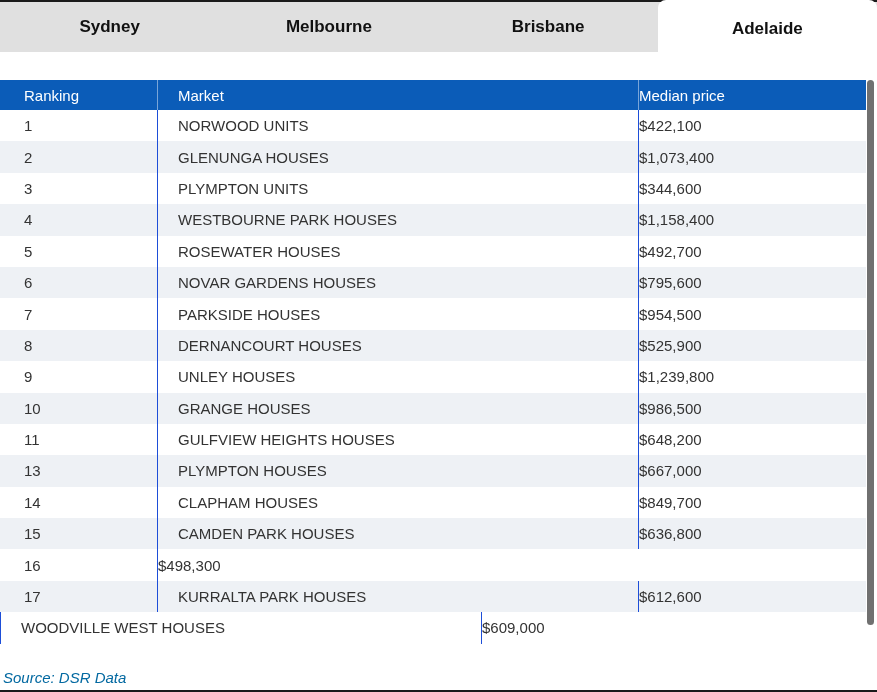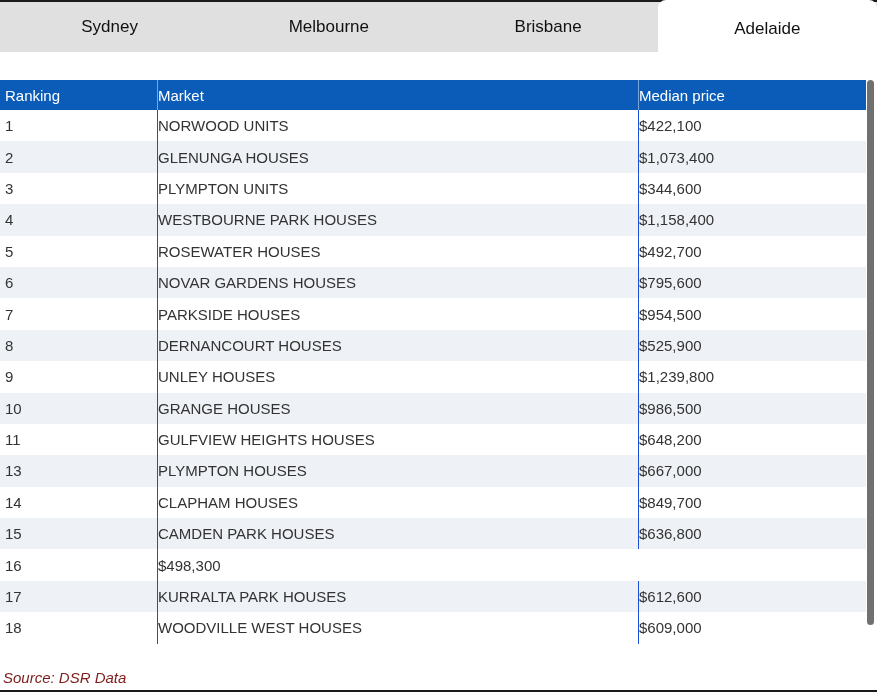--- a/index.html
+++ b/index.html
@@ -15,42 +15,42 @@
     background: #fff;
   }
   
   .tabbar {
     display: flex; height: 50px;
     background: var(--tabbar-bg, #e0e0e0);
     position: relative;
   }
   .tab {
     flex: 1 1 0; display: flex; align-items: center; justify-content: center;
-    font-size: 17px; font-weight: normal; color: #111;
+    font-size: 17px; font-weight: bold; color: #111;
     cursor: pointer; user-select: none; text-align: center;
   }
   .tab.active {
     background: var(--active-tab-bg, #ffffff);
     border-radius: 8px 8px 0 0;
     margin-top: -2px; height: 58px;
     position: relative; z-index: 2;
   }
   
   .table-wrap {
     position: absolute; top: 78px; left: 0;
     width: 877px; height: 580px; overflow: hidden;
   }
   .thead {
     display: flex; width: 866px; height: 30px;
     background: var(--header-bg, #0b5cb8); color: #fff;
     font-size: 15px;
   }
   .th { box-sizing: border-box; display: flex; align-items: center; }
-  .col-rank   { width: 157px; padding-left: 5px; }
-  .col-market { width: 481px; padding-left: 0; }
+  .col-rank   { width: 157px; padding-left: 24px; }
+  .col-market { width: 481px; padding-left: 20px; }
   .col-price  { width: 228px; }
   .thead .col-market, .thead .col-price { border-left: 1px solid rgba(255,255,255,0.45); }
   .tbody { width: 866px; }
   .trow {
     display: flex; width: 866px; height: 31.4px;
     font-size: 15px; color: #333; background: #fff;
   }
   .trow:nth-child(even) { background: var(--row-alt-bg, #eef1f5); }
   .trow .col-market, .trow .col-price { border-left: 1px solid #1d4ed8; }
   .cell { box-sizing: border-box; display: flex; align-items: center; height: 100%; }
@@ -61,21 +61,21 @@
   }
   .scroll-thumb {
     position: absolute; top: 0; right: 3px; width: 7px; height: 545px;
     border-radius: 4px;
     background: var(--scrollbar-thumb, #707070);
     cursor: pointer;
   }
   
   .source {
     position: absolute; top: 667px; left: 3px;
-    font-size: 15px; font-style: italic; color: #7f1d1d;
+    font-size: 15px; font-style: italic; color: #0369a1;
     white-space: nowrap;
   }
   .bottom-border {
     position: absolute; bottom: 0; left: 0; width: 877px; height: 2px;
     background: var(--border-black, #1a1a1a);
   }
 </style>
 </head>
 <body>
 
@@ -168,21 +168,20 @@
         <div class="trow">
           <div class="cell col-rank">16</div>
           <div class="cell col-price">$498,300</div>
         </div>
         <div class="trow">
           <div class="cell col-rank">17</div>
           <div class="cell col-market">KURRALTA PARK HOUSES</div>
           <div class="cell col-price">$612,600</div>
         </div>
         <div class="trow">
-          <div class="cell col-rank">18</div>
           <div class="cell col-market">WOODVILLE WEST HOUSES</div>
           <div class="cell col-price">$609,000</div>
         </div>
       </div>
     <div class="scroll-track">
       <div class="scroll-thumb"></div>
     </div>
   </div>
 
   <div class="source">Source: DSR Data</div>

